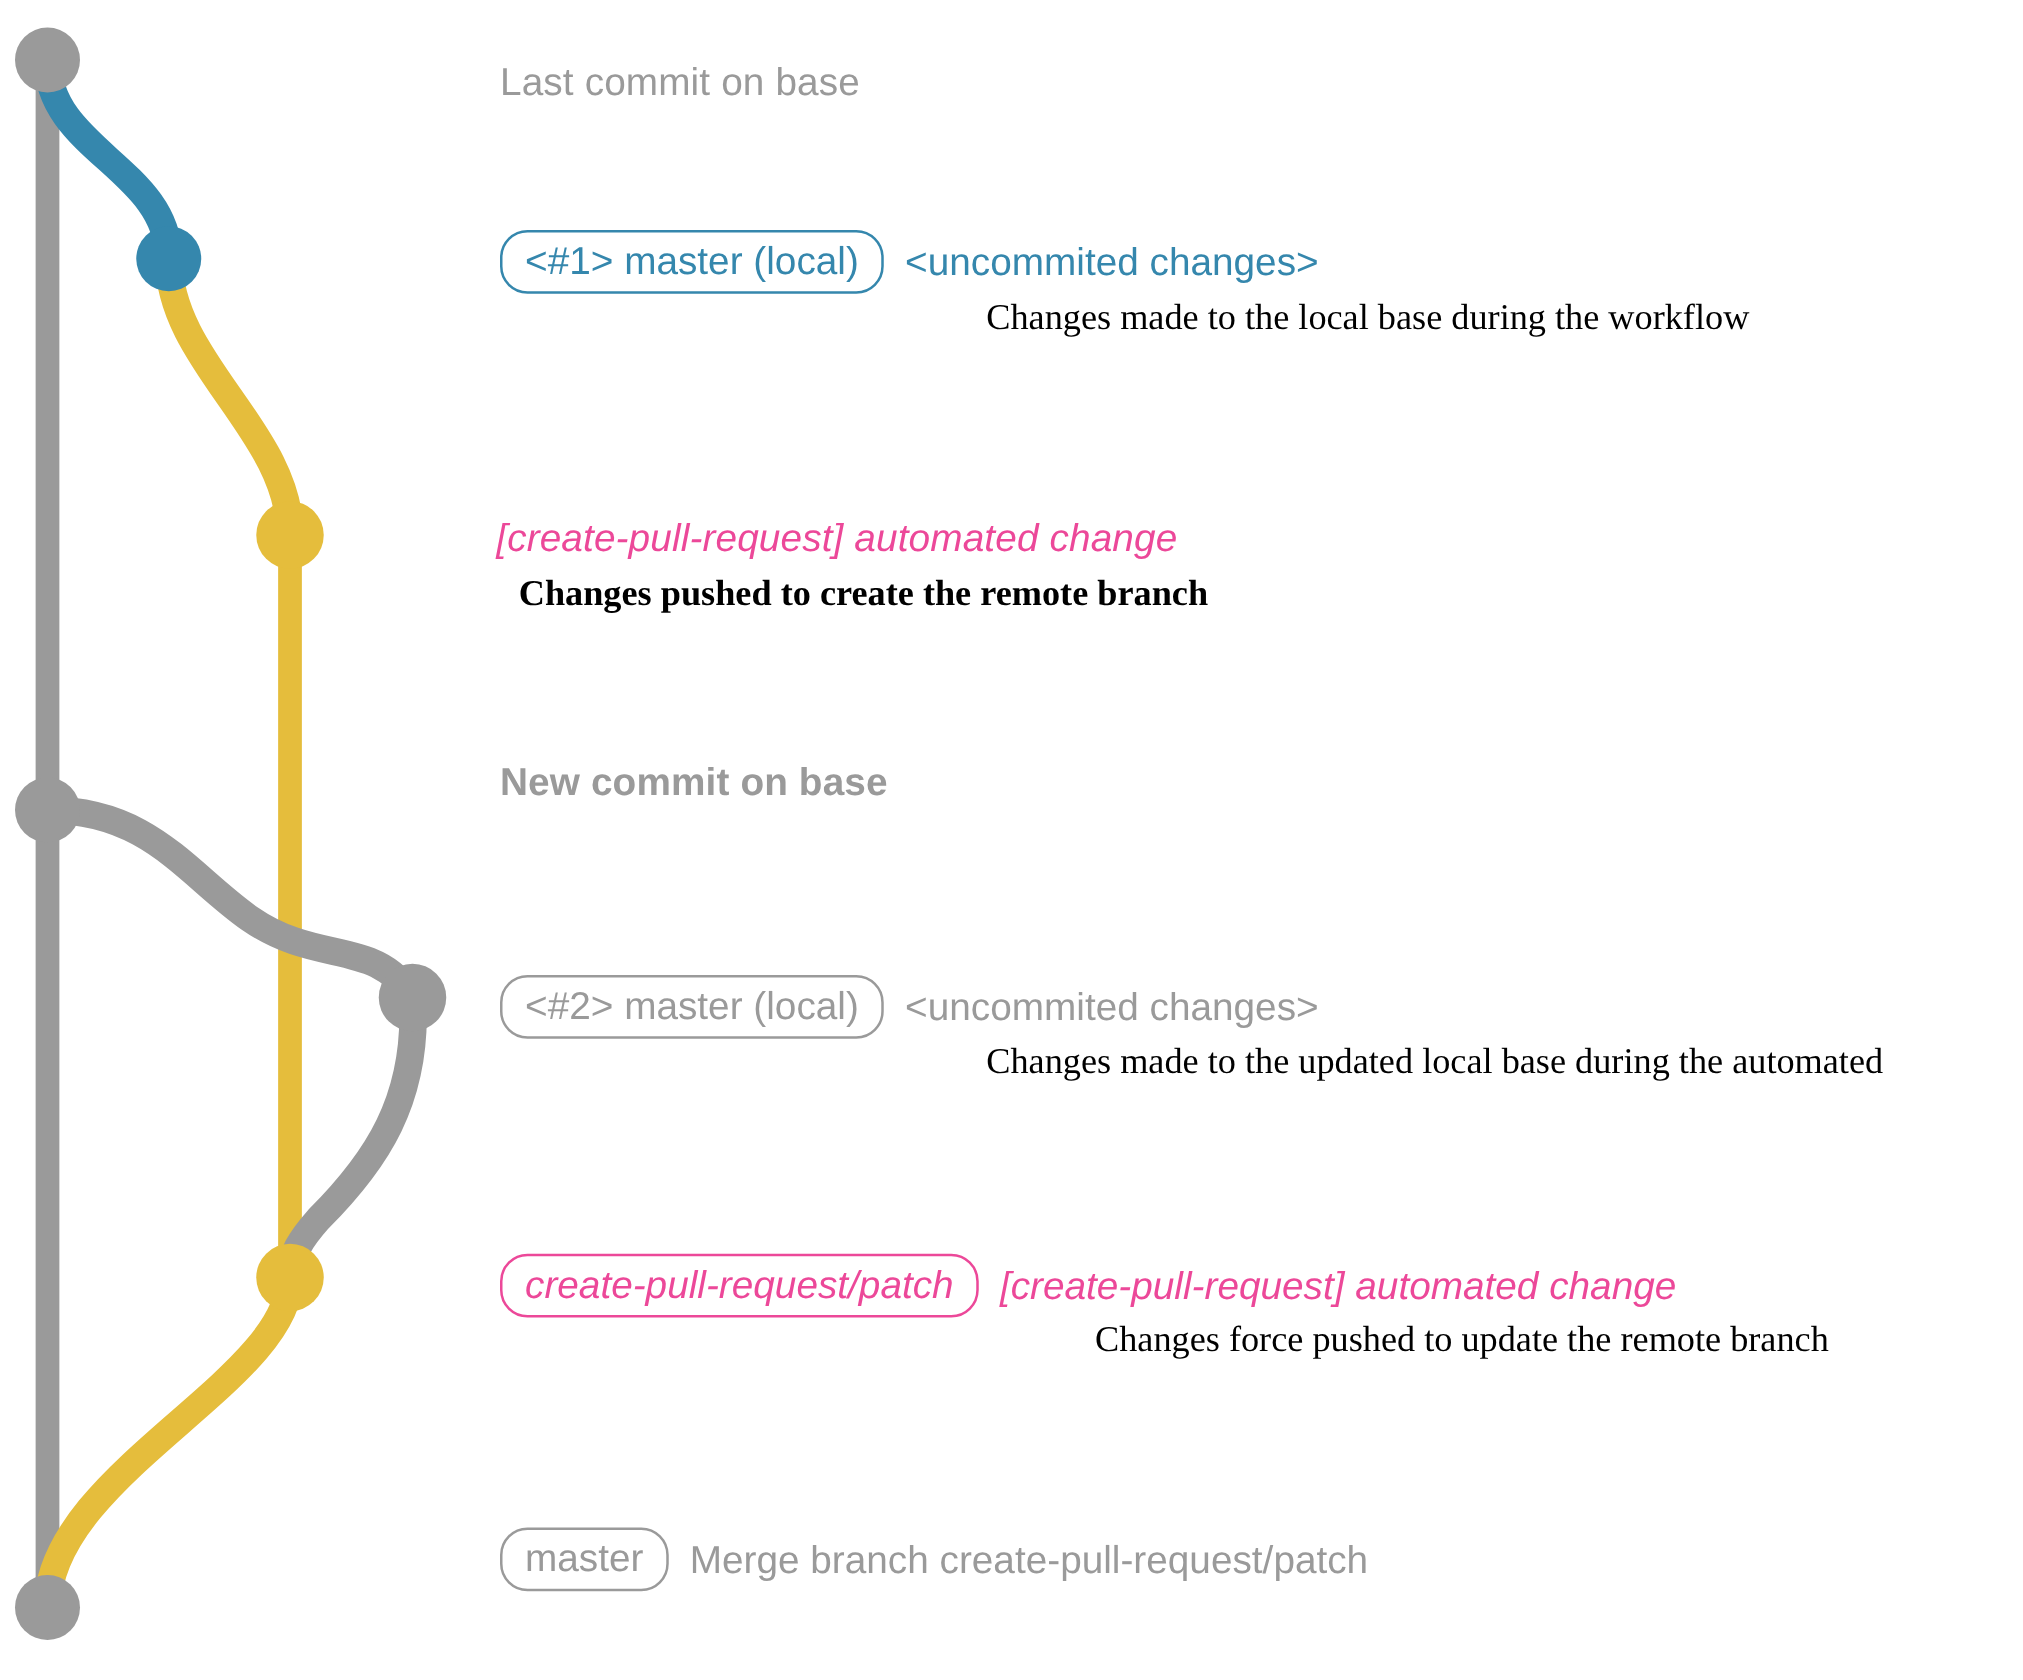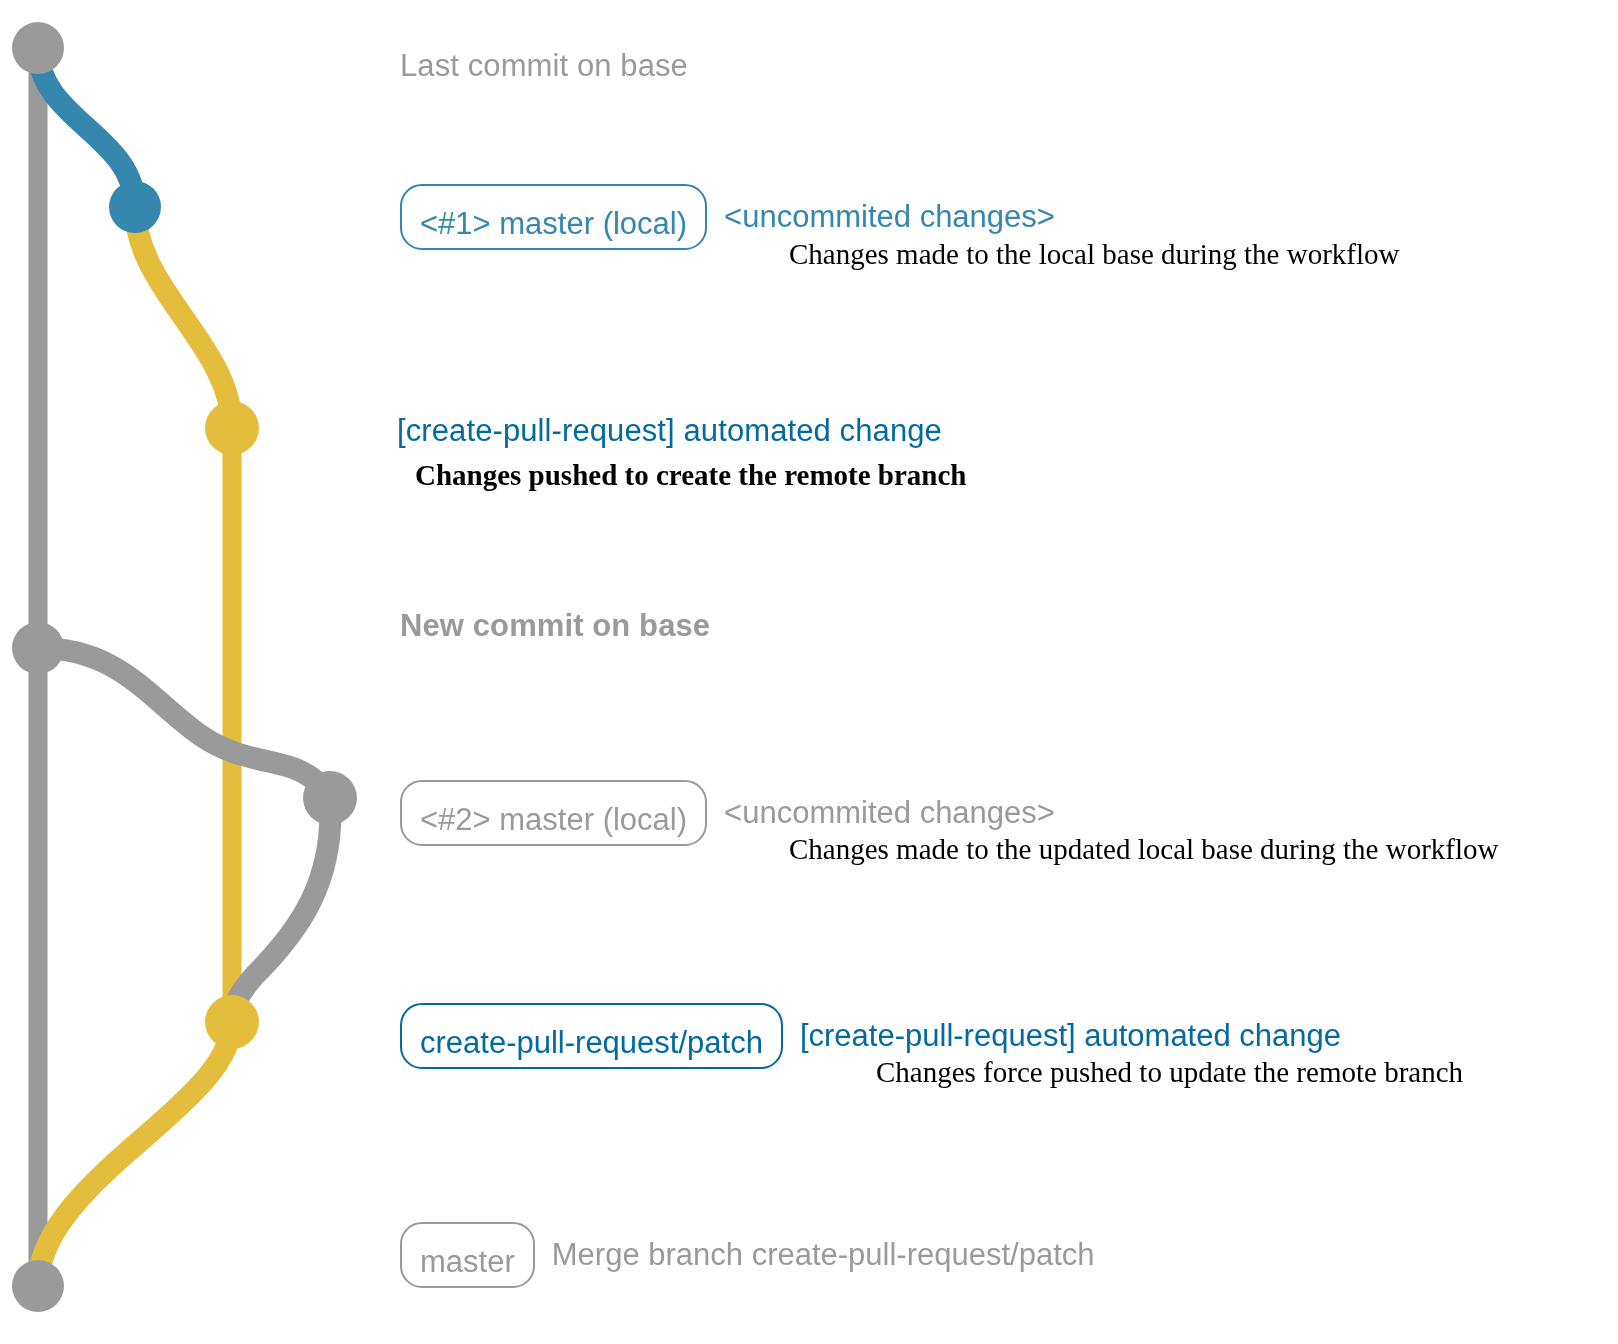--- a/index.html
+++ b/index.html
@@ -29,41 +29,41 @@
   .plain-label {
     font-family: "Liberation Sans", sans-serif;
     font-size: 31px;
     letter-spacing: 0.1px;
     white-space: nowrap;
   }
   .badge {
     display: inline-block;
     border: 2px solid currentColor;
     border-radius: 22px;
-    padding: 22px 18px 9px 18px;
+    padding: 7px 18px 9px 18px;
     font-family: "Liberation Sans", sans-serif;
     font-size: 31px;
     line-height: 1;
     white-space: nowrap;
   }
   .subject {
     font-family: "Liberation Sans", sans-serif;
     font-size: 31px;
     white-space: nowrap;
     margin-left: 17px;
   }
   .desc {
     position: absolute;
     font-family: "Liberation Serif", serif;
     font-size: 29px;
     color: #000000;
     white-space: nowrap;
   }
   .c-blue  { color: #3587ad; }
-  .c-gold  { color: #0369a1; }
+  .c-gold  { color: #ec4899; font-style: italic; }
   .c-gray  { color: #9a9a9a; }
 </style>
 </head>
 <body>
 
 <svg id="graph" viewBox="0 0 400 1344" width="400" height="1344" xmlns="http://www.w3.org/2000/svg">
 
   <path d="M38,48 L38,1286" stroke="#9a9a9a" stroke-width="19" fill="none" stroke-linecap="round"></path>
 
   <path d="M38,48 C38,120 135,135 135,207" stroke="#3587ad" stroke-width="22" fill="none" stroke-linecap="round"></path>
@@ -103,21 +103,21 @@
 <div class="desc" style="left:415px; top:459px;font-weight:bold;">Changes pushed to create the remote branch</div>
 
 <div class="row" style="left:400px; top:608px;font-weight:bold;">
   <span class="plain-label c-gray">New commit on base</span>
 </div>
 
 <div class="row" style="left:400px; top:780px;">
   <span class="badge c-gray">&lt;#2&gt; master (local)</span>
   <span class="subject c-gray">&lt;uncommited changes&gt;</span>
 </div>
-<div class="desc" style="left:789px; top:833px;">Changes made to the updated local base during the workflow</div>
+<div class="desc" style="left:789px; top:833px;">Changes made to the updated local base during the automated</div>
 
 <div class="row" style="left:400px; top:1003px;">
   <span class="badge c-gold">create-pull-request/patch</span>
   <span class="subject c-gold">[create-pull-request] automated change</span>
 </div>
 <div class="desc" style="left:876px; top:1056px;">Changes force pushed to update the remote branch</div>
 
 <div class="row" style="left:400px; top:1222px;">
   <span class="badge c-gray">master</span>
   <span class="subject c-gray">Merge branch create-pull-request/patch</span>

